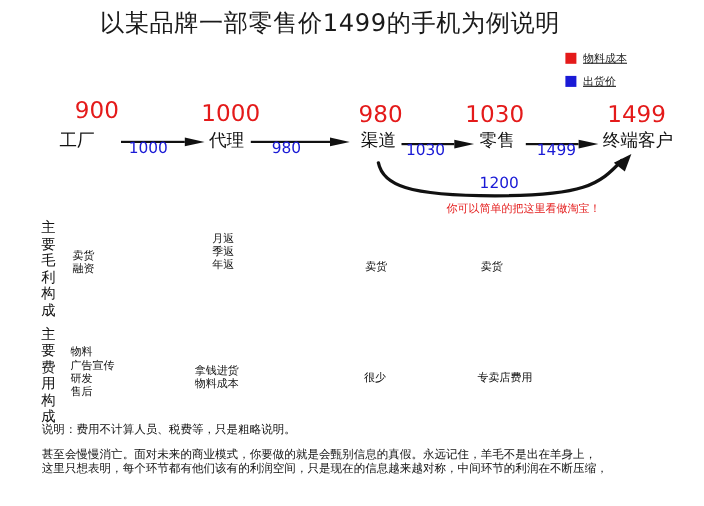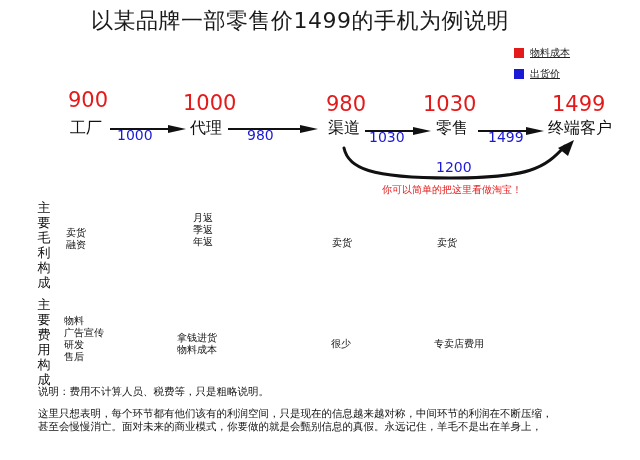--- a/index.html
+++ b/index.html
@@ -7,21 +7,21 @@
            font-family: "DejaVu Sans", "Liberation Sans", sans-serif; color: #111; }
     .abs { position: absolute; }
     .title { left: 0; width: 600px; top: 6px; text-align: center; font-size: 22px; color: #1a1a1a; letter-spacing: 0.5px; }
     .legend-item { font-size: 10px; display: flex; align-items: center; gap: 6px; color: #222; text-decoration: underline; }
     .swatch { width: 10px; height: 10px; display: inline-block; }
     .cost { font-size: 21px; color: #e41a1a; }
     .node { font-size: 16px; color: #111; }
     .price { font-size: 14px; color: #1a1ad6; }
     .arrow-line { height: 2px; background: #111; }
     .arrow-head { width: 0; height: 0; border-top: 4px solid transparent; border-bottom: 4px solid transparent; border-left: 18px solid #111; }
-    .note-red { font-size: 10px; color: #e41a1a; }
+    .note-red { font-size: 10px; color: #e41a1a; margin-left: 24px; }
     .vlabel { font-size: 13px; line-height: 15px; width: 14px; text-align: center; color: #111; }
     .cell { font-size: 10px; line-height: 12px; color: #111; }
     .footer { font-size: 10.5px; line-height: 13px; color: #111; }
   </style>
 </head>
 <body>
 
 <div class="abs title">以某品牌一部零售价1499的手机为例说明</div>
 
 <div class="abs" style="left:514px; top:46px;">
@@ -34,21 +34,21 @@
     <span>出货价</span>
   </div>
 </div>
 
 <div class="abs cost" style="left:68px; top:88px;">900</div>
 <div class="abs cost" style="left:183px; top:91px;">1000</div>
 <div class="abs cost" style="left:326px; top:92px;">980</div>
 <div class="abs cost" style="left:423px; top:92px;">1030</div>
 <div class="abs cost" style="left:552px; top:92px;">1499</div>
 
-<div class="abs node" style="left:70px; top:118px;">工厂</div>
+<div class="abs node" style="left:54px; top:118px;">工厂</div>
 <div class="abs node" style="left:190px; top:118px;">代理</div>
 <div class="abs node" style="left:328px; top:118px;">渠道</div>
 <div class="abs node" style="left:436px; top:118px;">零售</div>
 <div class="abs node" style="left:548px; top:118px;">终端客户</div>
 
 <div class="abs" style="left:110px; top:125px; display:flex; align-items:center;">
   <div class="arrow-line" style="width:58px;"></div>
     <div class="arrow-head"></div>
 </div>
 <div class="abs" style="left:228px; top:125px; display:flex; align-items:center;">
@@ -120,15 +120,15 @@
 </div>
 <div class="abs cell" style="left:331px; top:338px;">
   <div>很少</div>
 </div>
 <div class="abs cell" style="left:434px; top:338px;text-align:right;">
   <div>专卖店费用</div>
 </div>
 
 <div class="abs footer" style="left:38px; top:385px;text-align:right;">说明：费用不计算人员、税费等，只是粗略说明。</div>
 <div class="abs footer" style="left:38px; top:407px; width:600px;">
+  <div>甚至会慢慢消亡。面对未来的商业模式，你要做的就是会甄别信息的真假。永远记住，羊毛不是出在羊身上，</div>
   <div>这里只想表明，每个环节都有他们该有的利润空间，只是现在的信息越来越对称，中间环节的利润在不断压缩，</div>
-  <div>甚至会慢慢消亡。面对未来的商业模式，你要做的就是会甄别信息的真假。永远记住，羊毛不是出在羊身上，</div>
 </div>
 
 </body></html>

